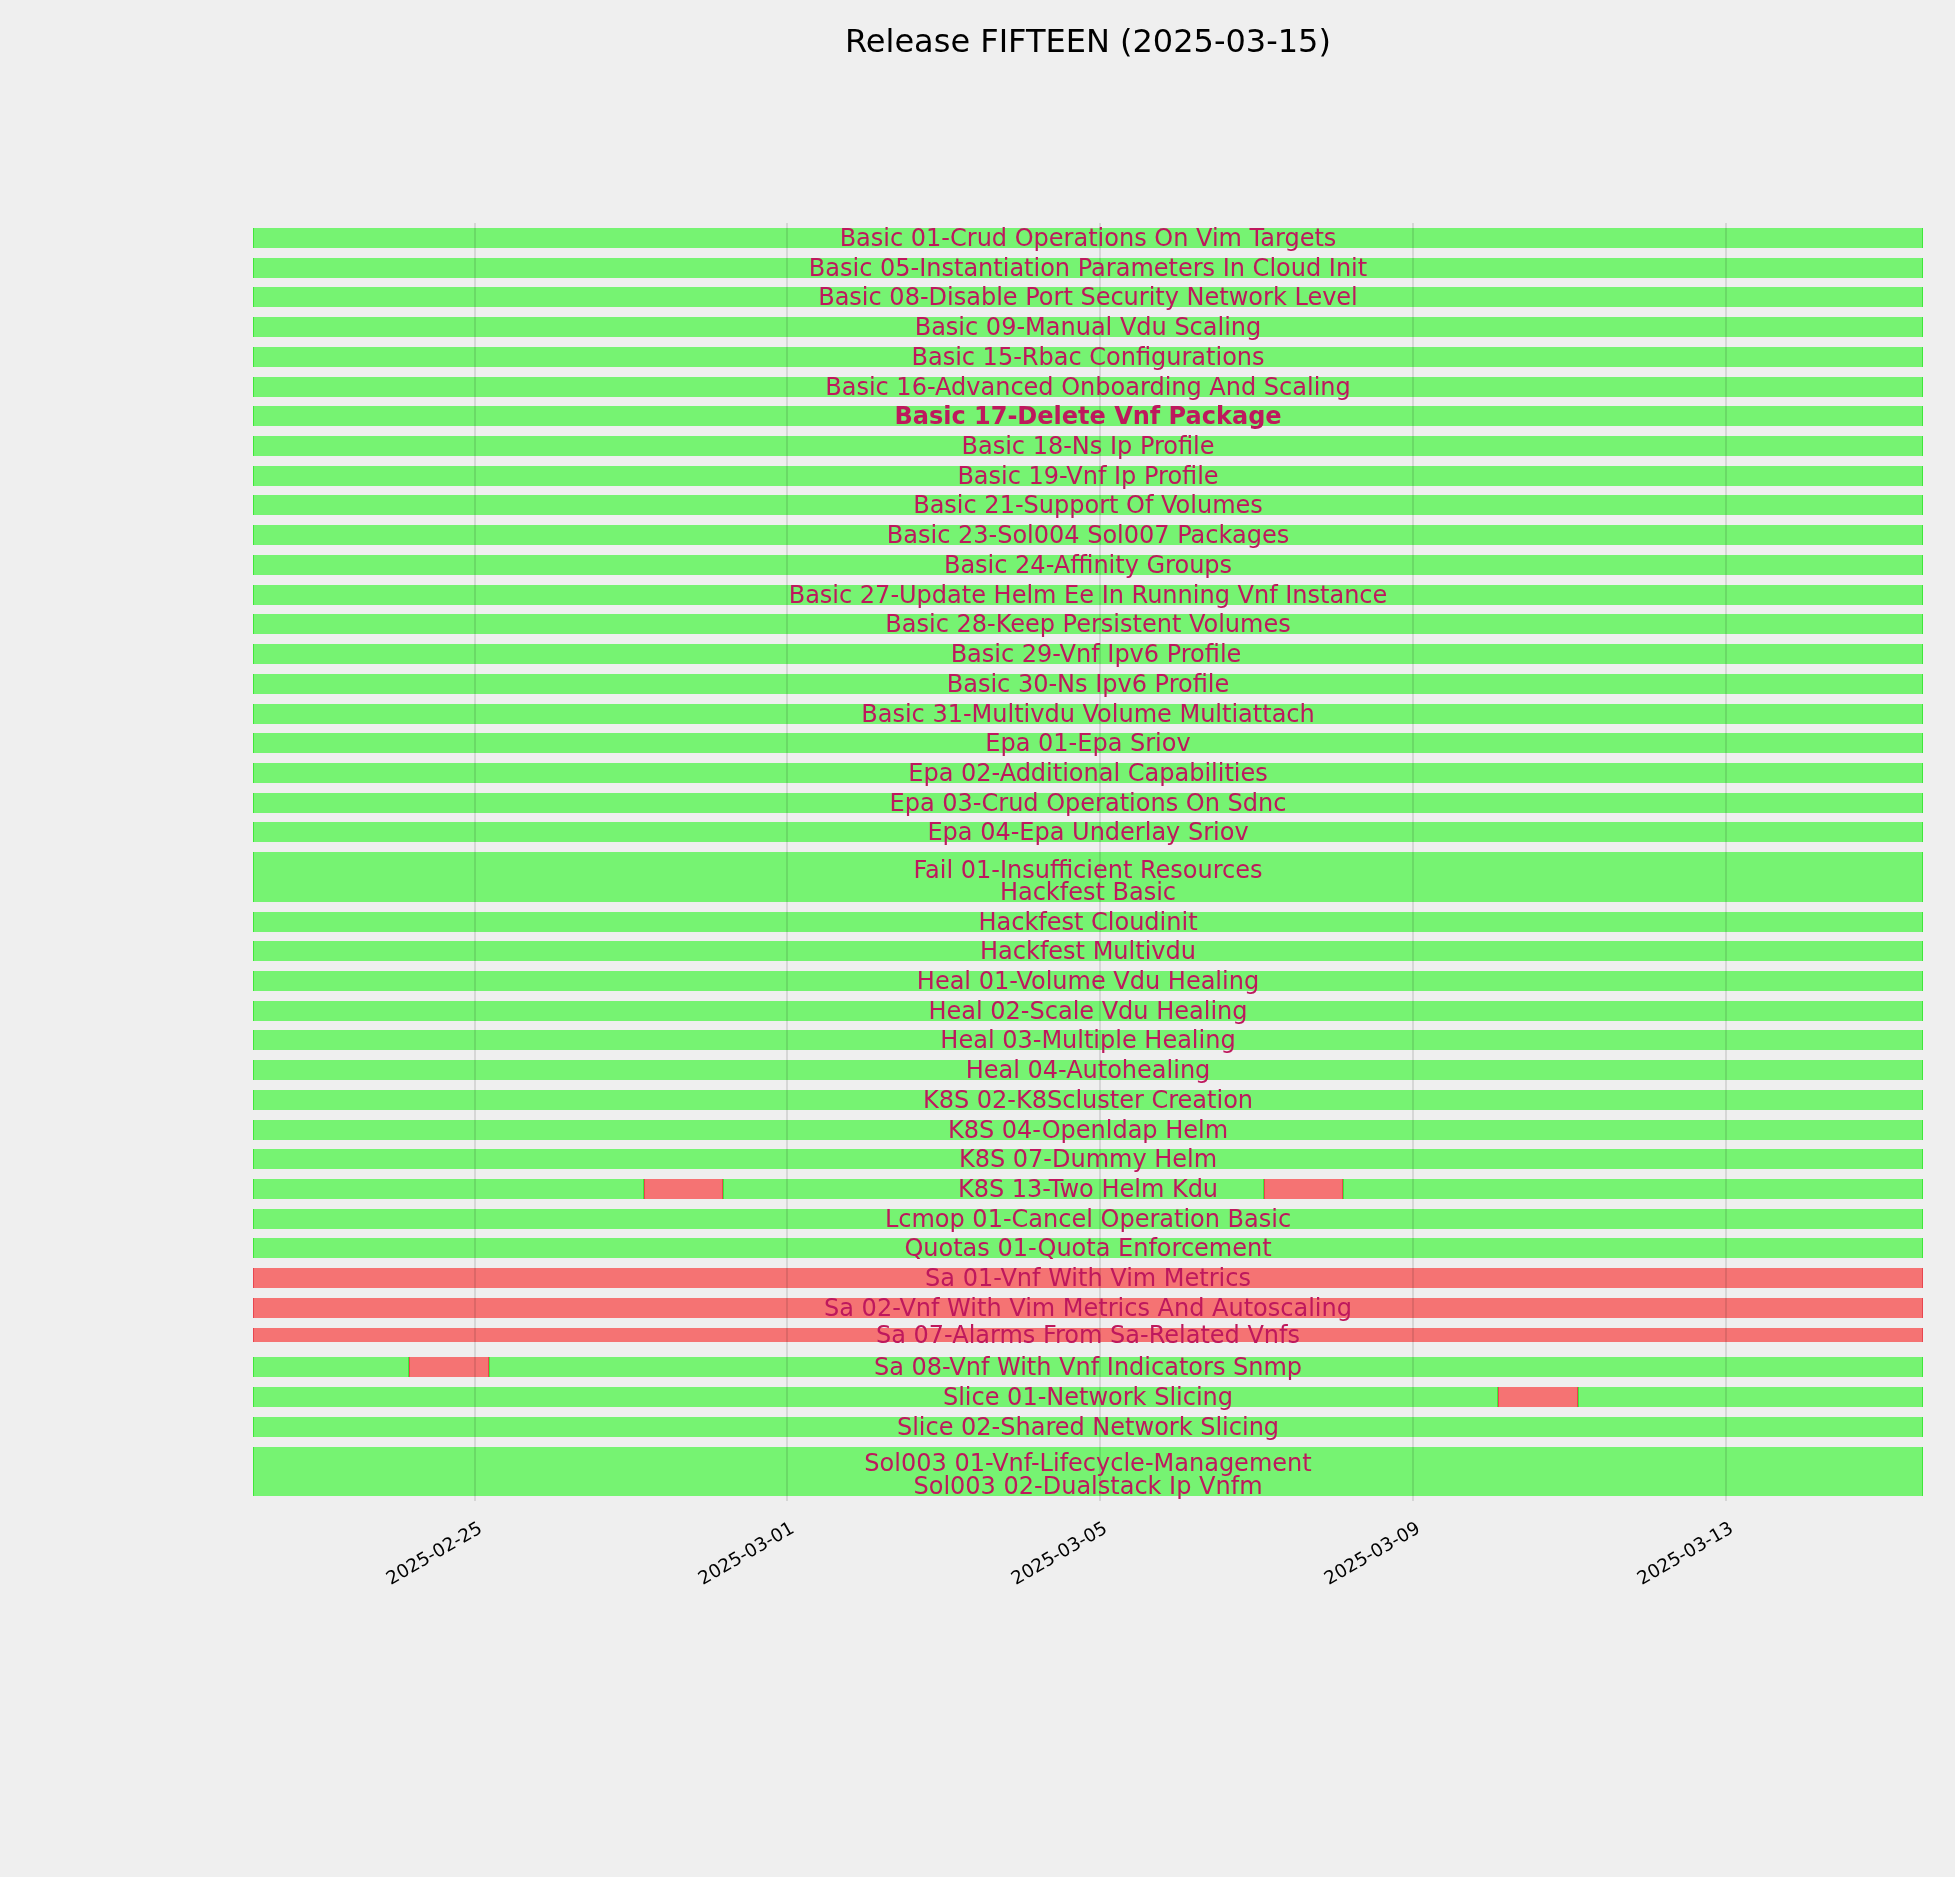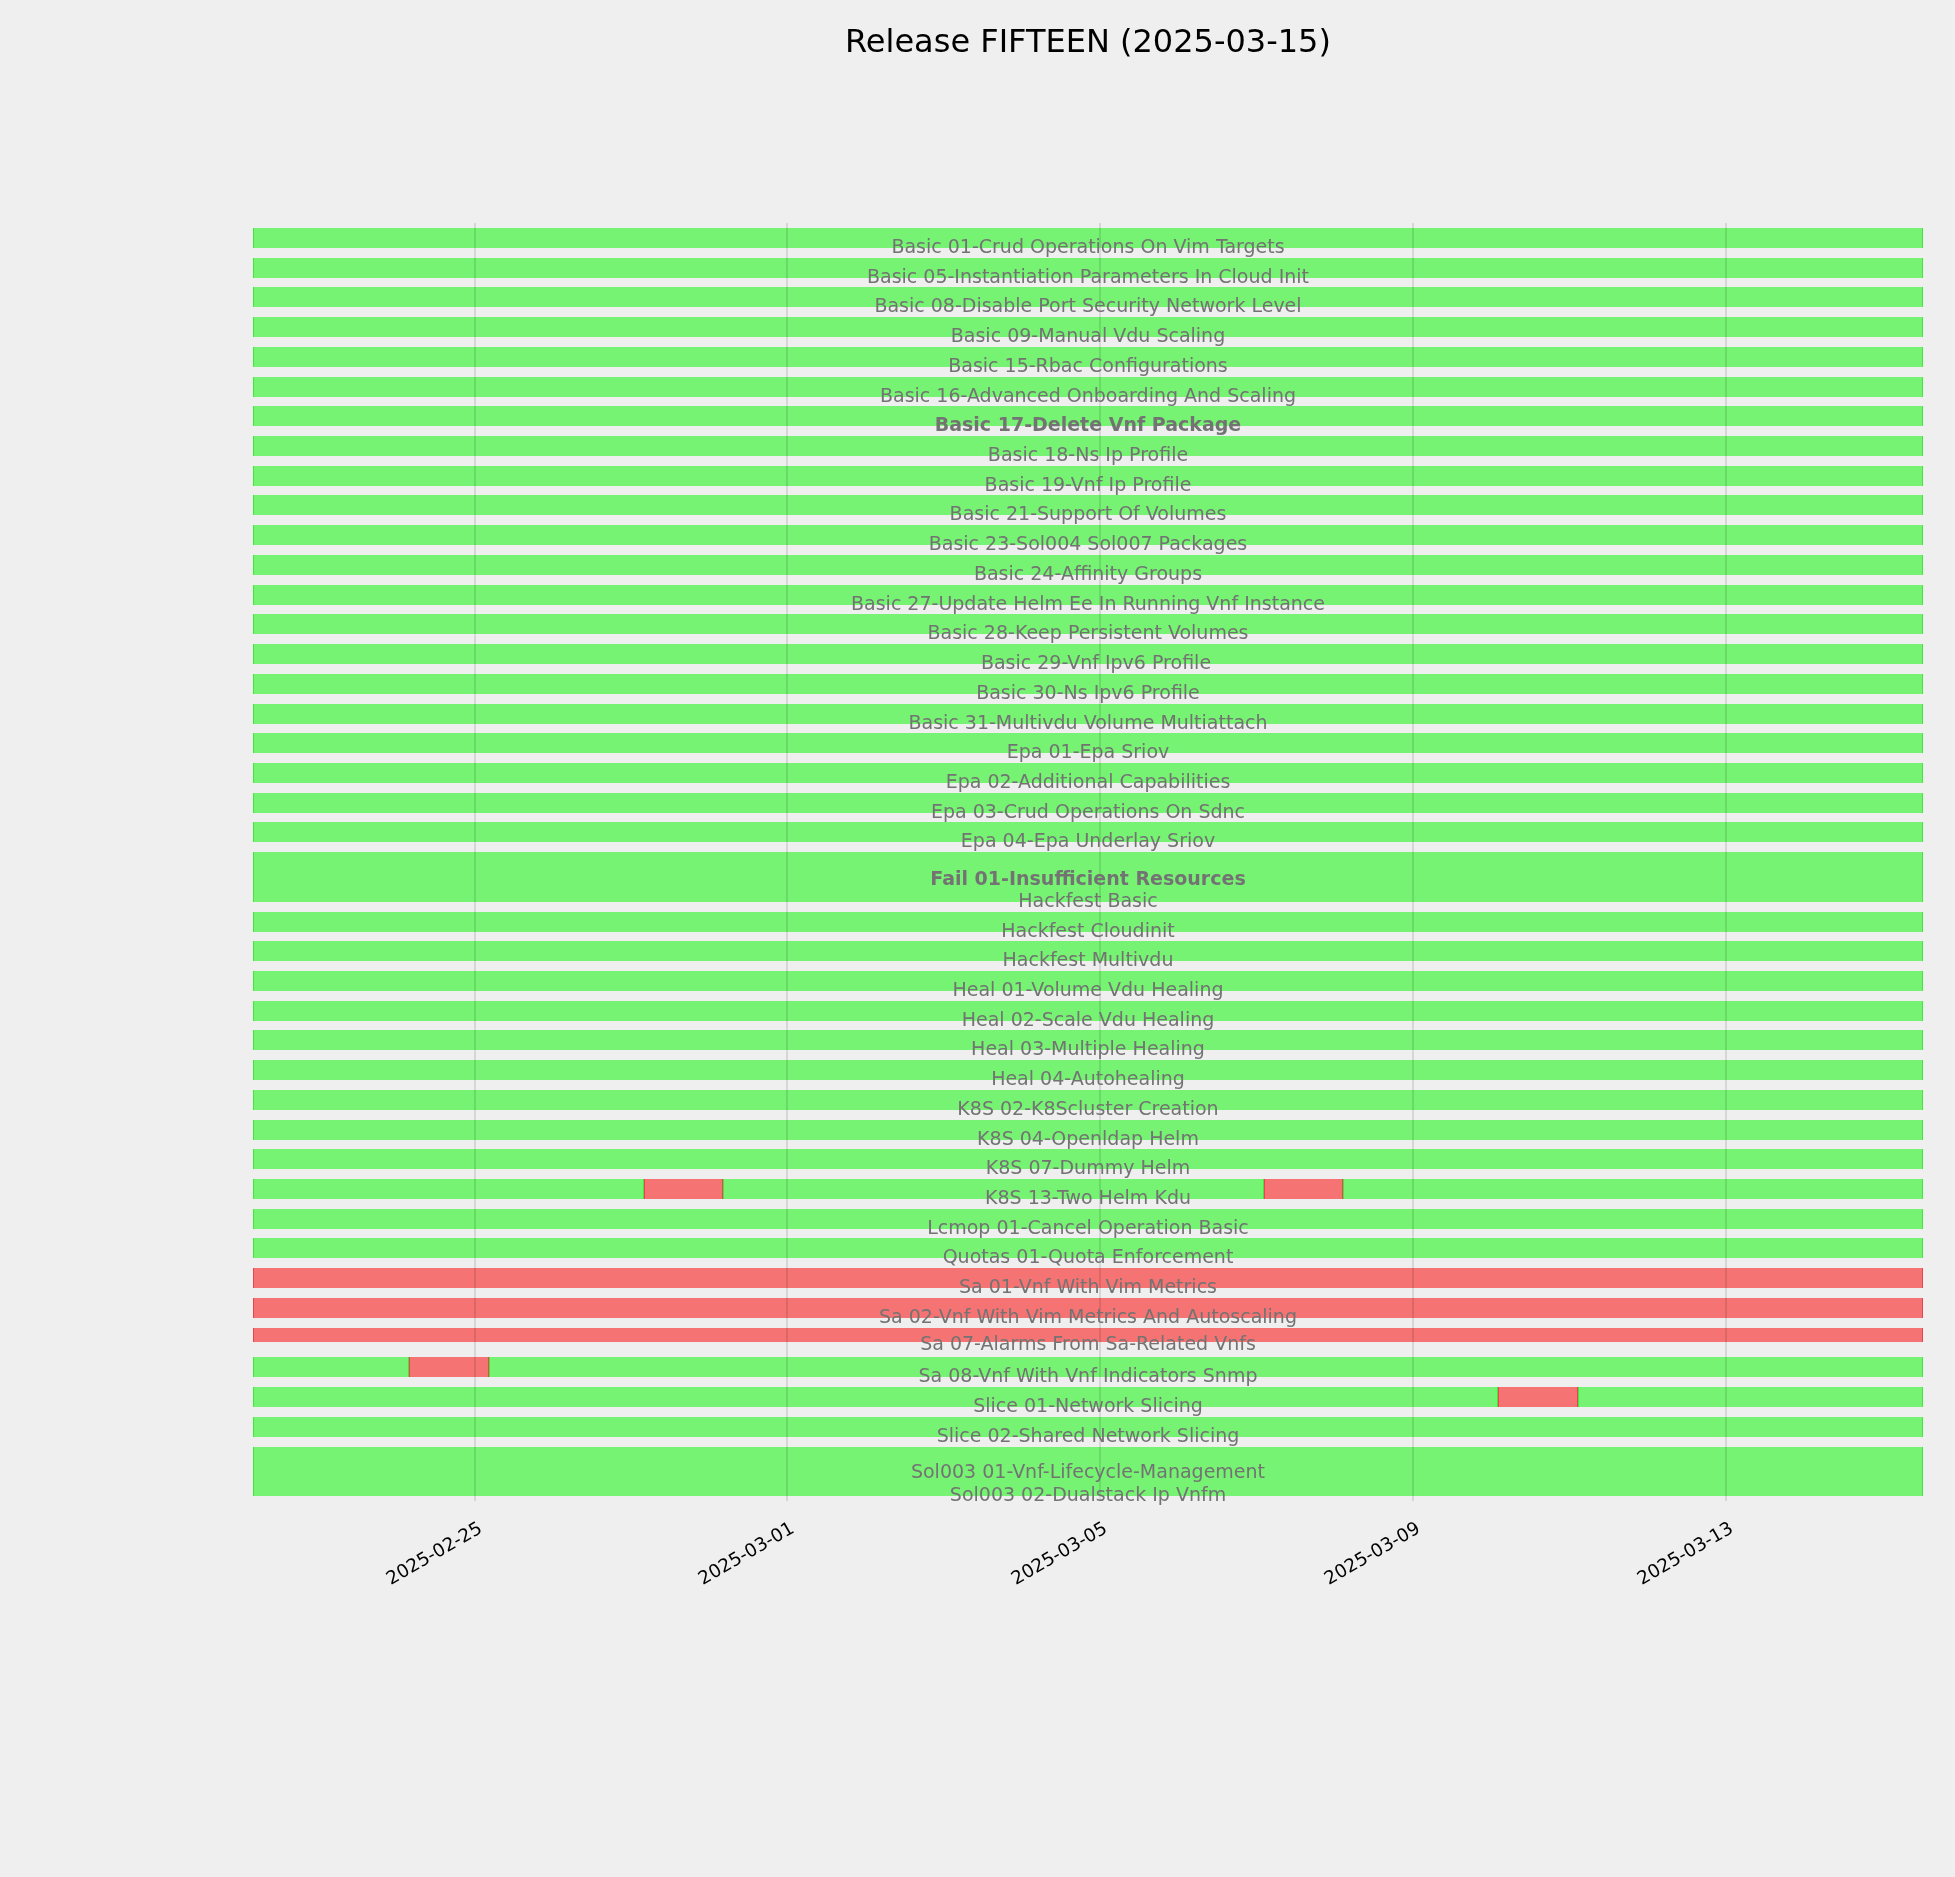--- a/index.html
+++ b/index.html
@@ -46,25 +46,24 @@
   }
   .task-label {
     position: absolute;
     left: 0;
     top: 0;
     width: 100%;
     height: 100%;
     display: flex;
     align-items: center;
     justify-content: center;
-    font-size: 19px;
-    color: #737373;
+    font-size: 24px;
+    color: #be185d;
     white-space: nowrap;
     z-index: 3;
-    margin-top: 8px;
   }
   .gridline {
     position: absolute;
     width: 1.6px;
     z-index: 2;
   }
   #xaxis {
     position: absolute;
     left: 0;
     top: 1514px;
@@ -164,21 +163,21 @@
         <div class="task-label">Epa 02-Additional Capabilities</div>
       </div>
       <div class="gantt-row" style="top: 793px; height: 19.6px;">
         <div class="task-segment" style="left: 0px; width: 1670px; background: rgb(118, 243, 114); border-left: 1.2px solid rgb(63, 232, 58); border-right: 1.2px solid rgb(63, 232, 58);"></div>
         <div class="task-label">Epa 03-Crud Operations On Sdnc</div>
       </div>
       <div class="gantt-row" style="top: 822px; height: 19.6px;">
         <div class="task-segment" style="left: 0px; width: 1670px; background: rgb(118, 243, 114); border-left: 1.2px solid rgb(63, 232, 58); border-right: 1.2px solid rgb(63, 232, 58);"></div>
         <div class="task-label">Epa 04-Epa Underlay Sriov</div>
       </div>
-      <div class="gantt-row" style="top: 852px; height: 36px; font-weight: bold;">
+      <div class="gantt-row" style="top: 852px; height: 36px;">
         <div class="task-segment" style="left: 0px; width: 1670px; background: rgb(118, 243, 114); border-left: 1.2px solid rgb(63, 232, 58); border-right: 1.2px solid rgb(63, 232, 58);"></div>
         <div class="task-label">Fail 01-Insufficient Resources</div>
       </div>
       <div class="gantt-row" style="top: 912px; height: 19.6px;">
         <div class="task-segment" style="left: 0px; width: 1670px; background: rgb(118, 243, 114); border-left: 1.2px solid rgb(63, 232, 58); border-right: 1.2px solid rgb(63, 232, 58);"></div>
         <div class="task-label">Hackfest Cloudinit</div>
       </div>
       <div class="gantt-row" style="top: 882px; height: 19.6px;">
         <div class="task-segment" style="left: 0px; width: 1670px; background: rgb(118, 243, 114); border-left: 1.2px solid rgb(63, 232, 58); border-right: 1.2px solid rgb(63, 232, 58);"></div>
         <div class="task-label">Hackfest Basic</div>

